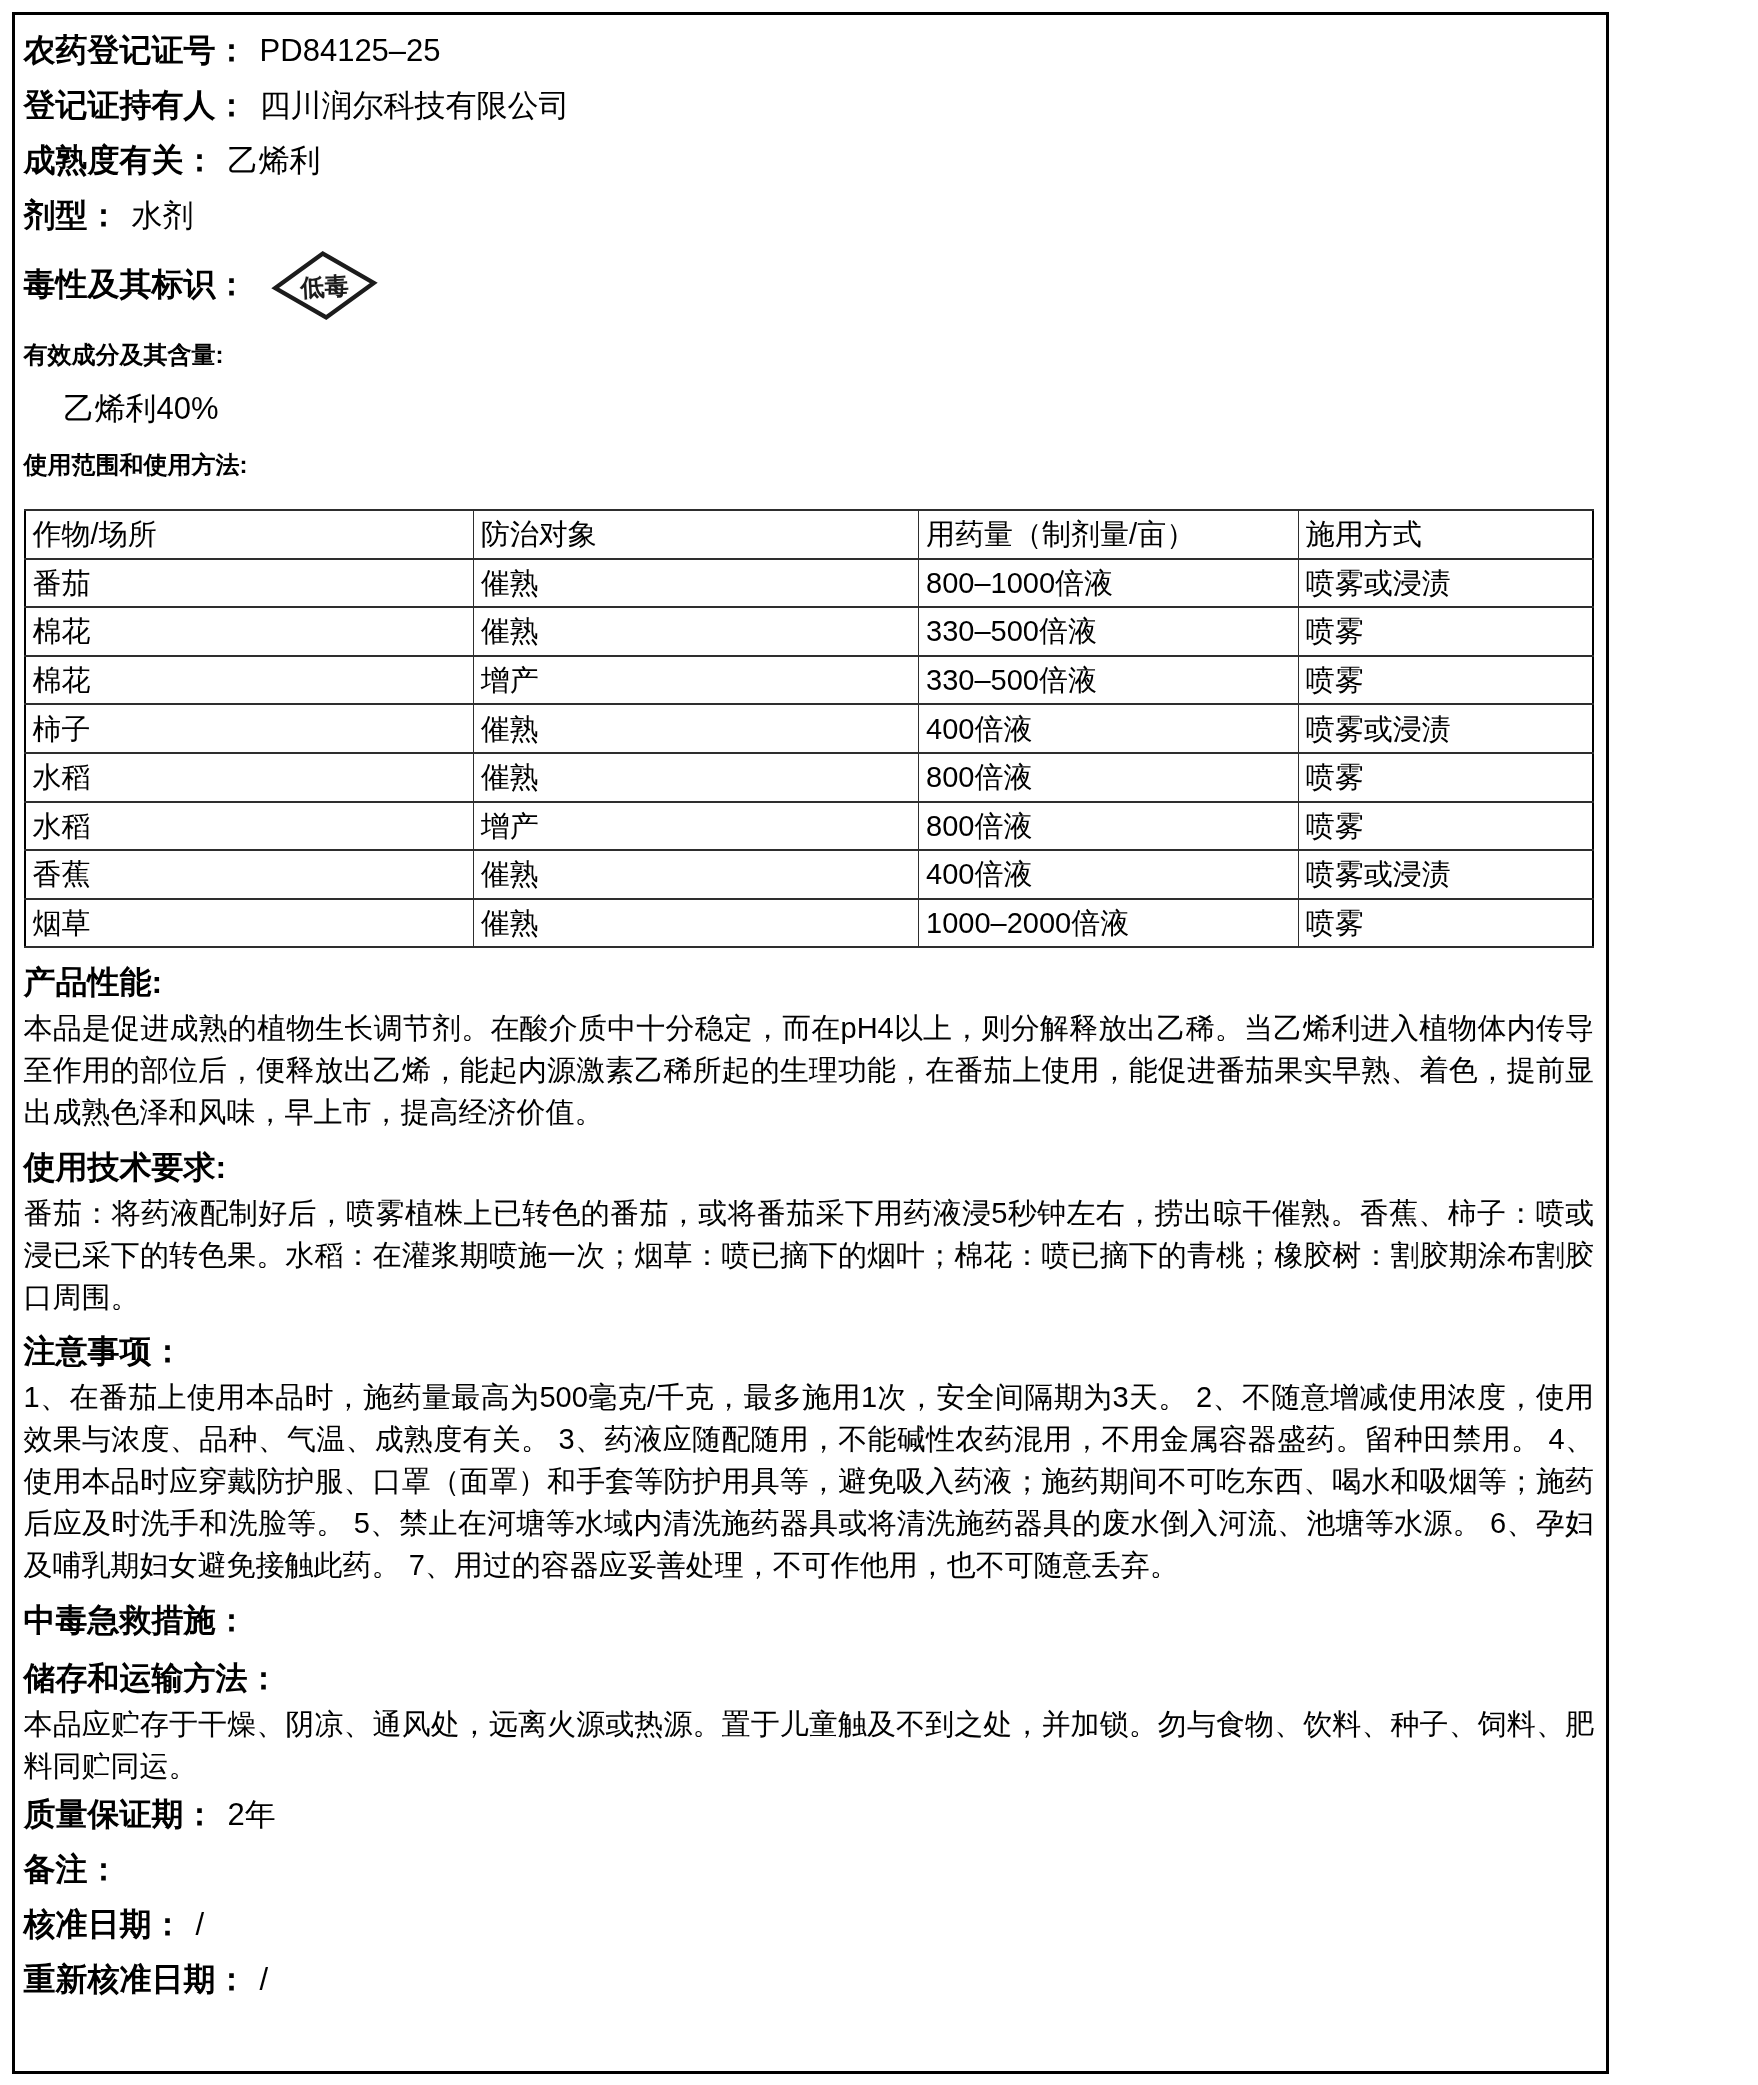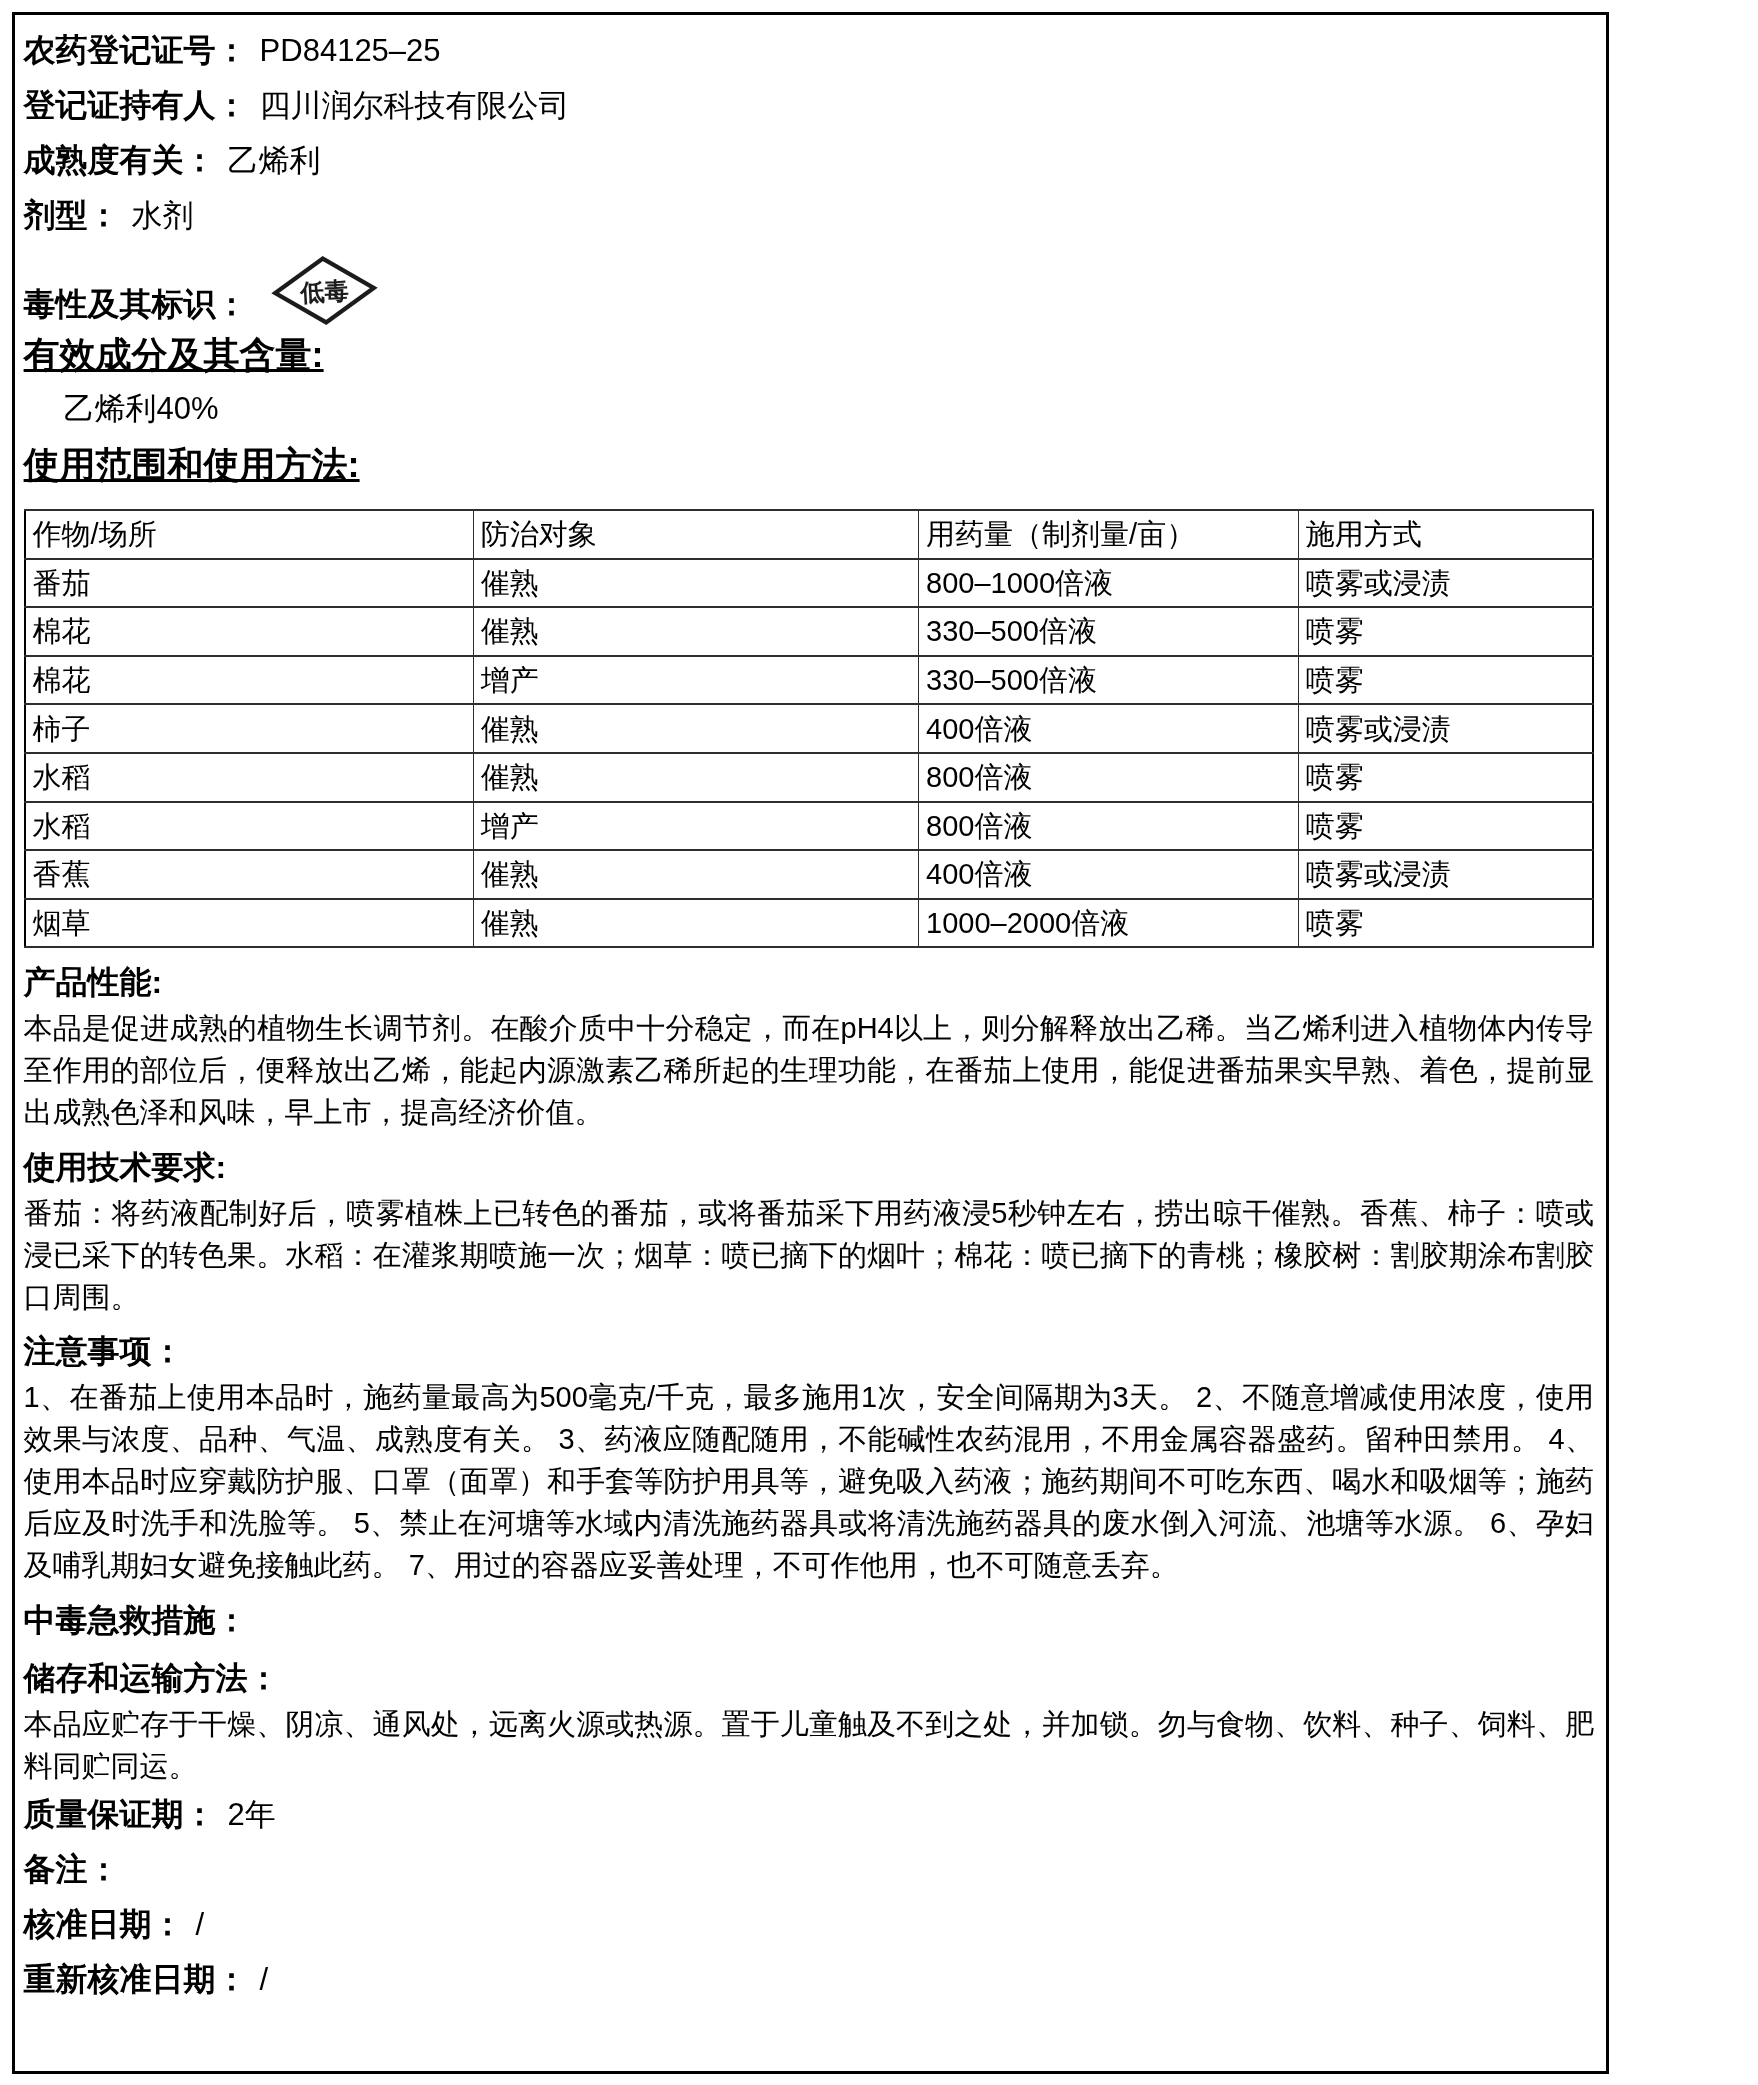--- a/index.html
+++ b/index.html
@@ -9,26 +9,26 @@
     color:#000;
   }
   .page { box-sizing:border-box; width:1621px; height:2086px; padding:12px; }
   .doc {
     box-sizing:border-box; width:100%; height:100%;
     border:3.5px solid #000;
     padding:8.6px 12px 7px 8.6px;
     display:flex; flex-direction:column;
   }
   .field-row { display:flex; align-items:center; height:55px; }
-  .field-row.tox { height:83px;align-items:flex-end; }
+  .field-row.tox { height:83px; }
   .lbl { font-size:32px; font-weight:bold; white-space:nowrap; }
   .val { font-size:31px; margin-left:12px; white-space:nowrap; }
   .tox-icon { margin-left:22.5px; display:inline-flex; align-items:center; }
   .tox-icon svg text { font-family:"Liberation Sans","DejaVu Sans",sans-serif; font-weight:bold; fill:#1c1c1c; }
-  .heading { font-size:36px; font-weight:bold; line-height:54px; margin-top:1.7px;text-decoration:underline; }
+  .heading { font-size:24px; font-weight:bold; line-height:54px; margin-top:1.7px; }
   .sub-line { font-size:31px; line-height:54px; padding-left:40px; }
   .usage-table {
     width:100%; border-collapse:collapse;
     border:2.6px solid #000;
     table-layout:fixed;
     margin-top:17px;
   }
   .usage-table th, .usage-table td {
     font-size:29px; font-weight:normal; text-align:left;
     border:1.7px solid #2e2e2e;

